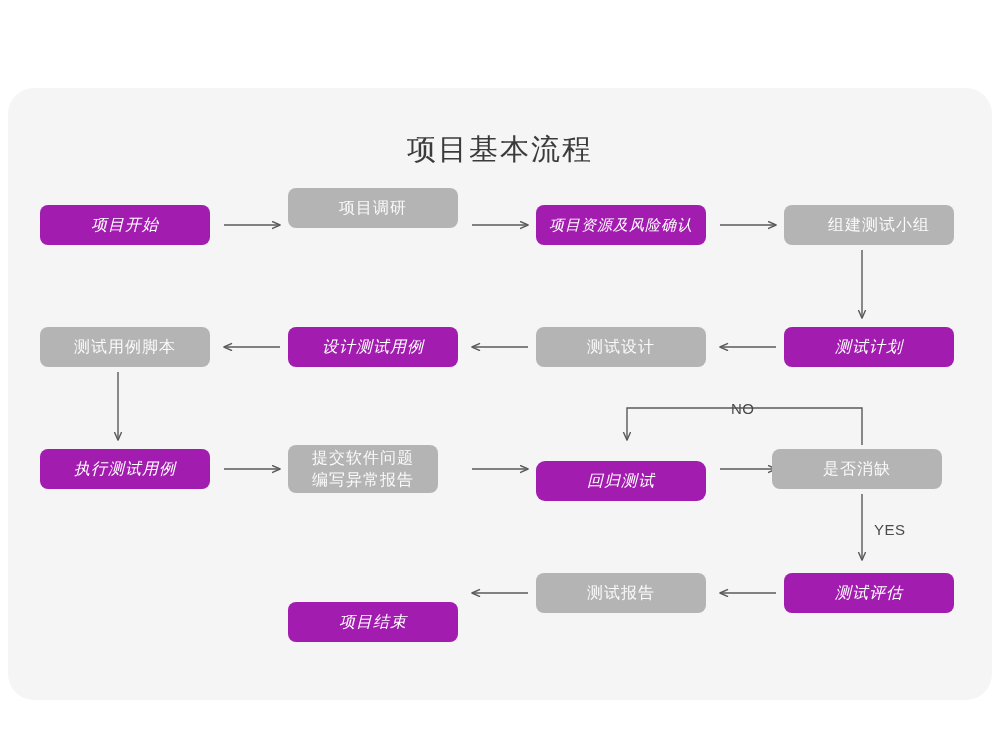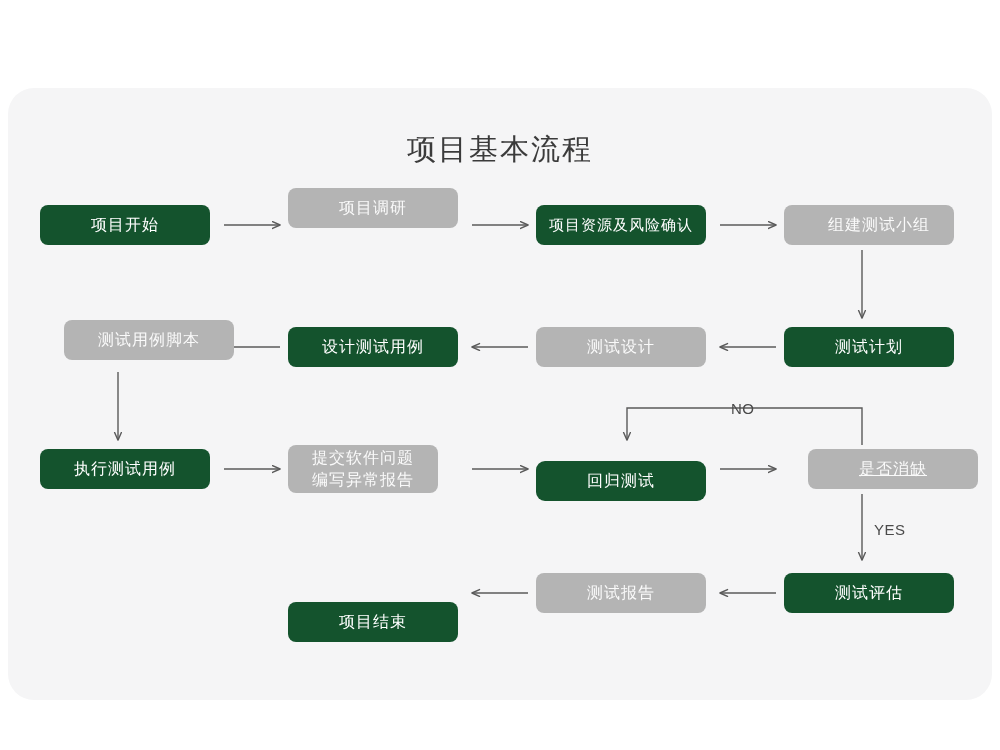--- a/index.html
+++ b/index.html
@@ -47,21 +47,21 @@
     display: flex;
     align-items: center;
     justify-content: center;
     text-align: center;
     font-size: 16px;
     line-height: 22px;
     letter-spacing: 1px;
     color: #ffffff;
     user-select: none;
   }
-  .node.purple { background: #14532d; }
+  .node.purple { background: #a21caf; font-style: italic; }
   .node.gray   { background: #b4b4b4; color: #fafafa; }
 
   
   .n-sm  { width: 170px; height: 40px; }
   .n-tall{ width: 150px; height: 48px; }
 
   
   #wires {
     position: absolute;
     left: 0; top: 0;
@@ -123,38 +123,38 @@
     <div class="wire-label" style="left:866px; top:433px;">YES</div>
 
     <div class="node purple n-sm" style="left:32px;  top:117px;">项目开始</div>
 
     <div class="node gray n-sm" style="left:280px; top:100px;">项目调研</div>
 
     <div class="node purple n-sm" style="left:528px; top:117px; font-size:15px;">项目资源及风险确认</div>
 
     <div class="node gray n-sm" style="left:776px; top:117px;padding-left:20px;">组建测试小组</div>
 
-    <div class="node gray n-sm" style="left:32px;  top:232px;margin-left:24px;">测试用例脚本</div>
+    <div class="node gray n-sm" style="left:32px;  top:239px;">测试用例脚本</div>
 
     <div class="node purple n-sm" style="left:280px; top:239px;">设计测试用例</div>
 
     <div class="node gray n-sm" style="left:528px; top:239px;">测试设计</div>
 
     <div class="node purple n-sm" style="left:776px; top:239px;">测试计划</div>
 
     <div class="node purple n-sm" style="left:32px;  top:361px;">执行测试用例</div>
 
     <div class="node gray n-tall" style="left:280px; top:357px; flex-direction:column;">
       <span>提交软件问题</span>
       <span>编写异常报告</span>
     </div>
 
     <div class="node purple n-sm" style="left:528px; top:373px;border-radius:9px;">回归测试</div>
 
-    <div class="node gray n-sm" style="left:800px; top:361px;text-decoration:underline;">是否消缺</div>
+    <div class="node gray n-sm" style="left:764px; top:361px;">是否消缺</div>
 
     <div class="node purple n-sm" style="left:280px; top:514px;">项目结束</div>
 
     <div class="node gray n-sm" style="left:528px; top:485px;">测试报告</div>
 
     <div class="node purple n-sm" style="left:776px; top:485px;">测试评估</div>
 
   </div>
 </div>
 

